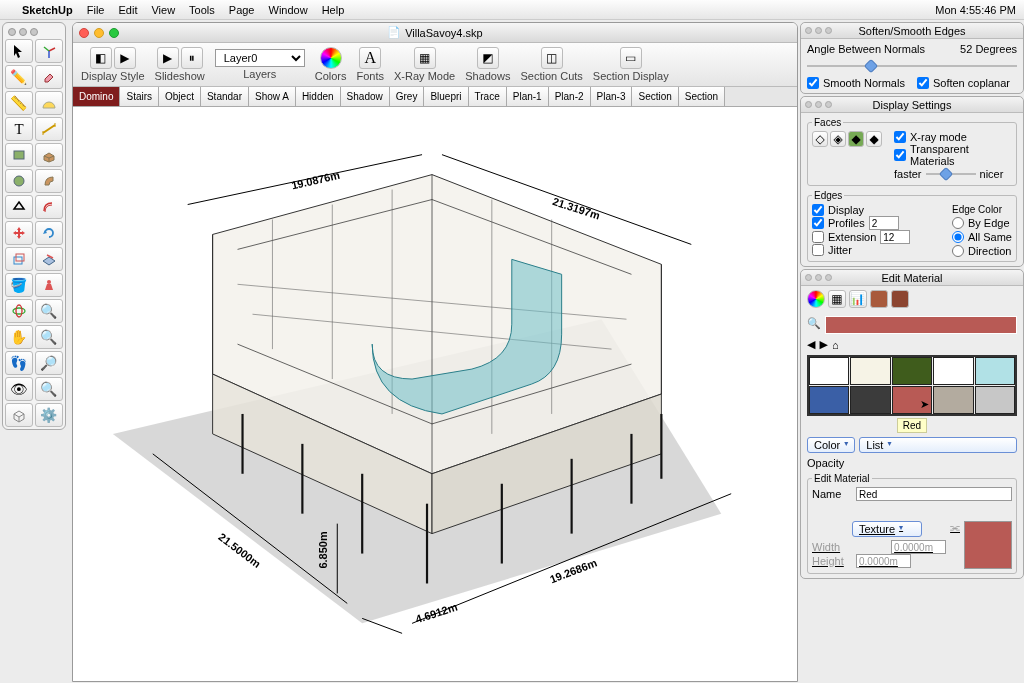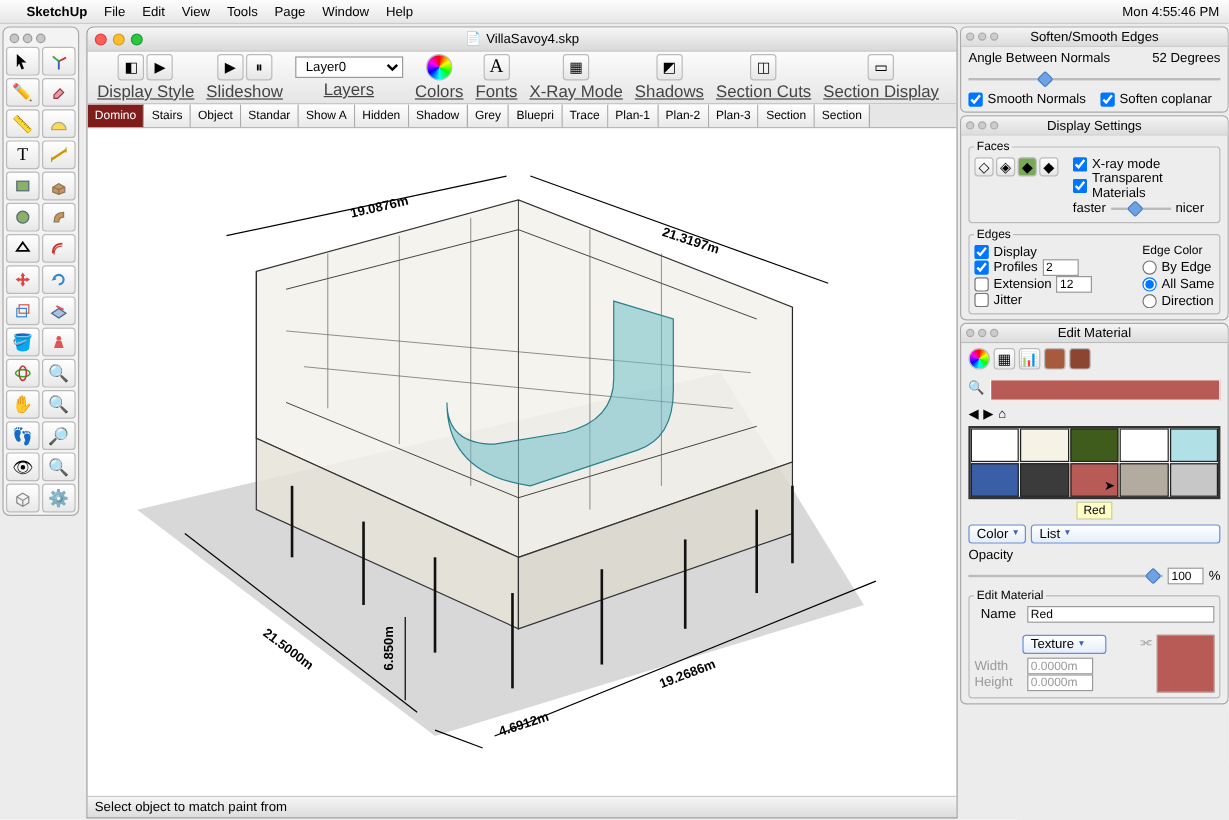--- a/index.html
+++ b/index.html
@@ -24,21 +24,21 @@
 .doc-window { position:absolute; top:22px; left:72px; width:726px; height:660px; background:#fff; border:1px solid #999; border-radius:6px 6px 0 0; overflow:hidden; display:flex; flex-direction:column; }
 .doc-titlebar { height:20px; background:linear-gradient(#f6f6f6,#d9d9d9); display:flex; align-items:center; justify-content:center; position:relative; border-bottom:1px solid #bbb; }
 .traffic { position:absolute; left:6px; display:flex; gap:5px; }
 .traffic .tdot { width:10px;height:10px;border-radius:50%; }
 .tred{background:#ff5f57;border:1px solid #d2463f;} .tyel{background:#ffbd2e;border:1px solid #d19d24;} .tgrn{background:#28c940;border:1px solid #1f9a31;}
 
 .toolbar-row { height:44px; background:linear-gradient(#fcfcfc,#e5e5e5); display:flex; align-items:center; padding:2px 4px; gap:2px; border-bottom:1px solid #bbb; }
 .tb-group { display:flex; flex-direction:column; align-items:center; gap:1px; padding:0 4px; }
 .tb-icons { display:flex; gap:2px; }
 .tb-icon { width:22px; height:22px; background:linear-gradient(#fff,#e6e6e6); border:1px solid #bbb; border-radius:3px; display:flex; align-items:center; justify-content:center; font-size:12px; }
-.tb-label { font-size:14px; color:#444;text-decoration:underline; }
+.tb-label { font-size:11px; color:#444; }
 .layer-select { height:18px; border:1px solid #999; background:#fff; padding:0 4px; }
 
 .scenes-bar { height:20px; background:#e6e6e6; display:flex; border-bottom:1px solid #aaa; overflow:hidden; }
 .scene-tab { padding:2px 6px; border-right:1px solid #aaa; background:linear-gradient(#fff,#e8e8e8); font-size:10px; cursor:pointer; white-space:nowrap; display:flex; align-items:center; }
 .scene-tab.active { background:#7f1d1d; color:#fff; }
 
 .viewport { flex:1; background:#fff; position:relative; overflow:hidden; }
 .viewport svg { width:100%; height:100%; }
 
 .status-bar { height:18px; background:linear-gradient(#f5f5f5,#ddd); border-top:1px solid #bbb; display:flex; align-items:center; padding:0 6px; }
@@ -344,23 +344,20 @@
         <text x="220" y="75" transform="rotate(-13 220 75)">19.0876m</text>
         <text x="480" y="90" transform="rotate(18 480 90)">21.3197m</text>
         <text x="145" y="425" transform="rotate(37 145 425)">21.5000m</text>
         <text x="480" y="470" transform="rotate(-21 480 470)">19.2686m</text>
         <text x="345" y="510" transform="rotate(-18 345 510)">4.6912m</text>
         <text x="255" y="455" transform="rotate(-90 255 455)">6.850m</text>
       </g>
     </svg>
   </div>
 
-  <div class="status-bar">
-    <span>Select object to match paint from</span>
-  </div>
 </div>
 
 <div class="panels">
 
   <div class="panel">
     <div class="panel-header">
         <div class="pdots">
           <div class="pdot"></div>
           <div class="pdot"></div>
           <div class="pdot"></div>
@@ -520,41 +517,33 @@
         <div class="dd">
             <span>Color</span>
           </div>
         <div class="dd" style="flex:1;">
             <span>List</span>
           </div>
       </div>
       <div class="row">
           <span>Opacity</span>
         </div>
-      <div class="row">
-          <div class="slider" style="flex:1;">
-            <div class="slider-track"></div>
-            <div class="slider-thumb" style="left:92%;"></div>
-          </div>
-          <input class="num-input" value="100" style="">
-          <span>%</span>
-        </div>
 
       <fieldset>
         <legend>Edit Material</legend>
         <div class="row">
-            <span style="width:40px;text-align:center;">Name</span>
+            <span style="width:40px;">Name</span>
             <input class="num-input" style="flex: 1 1 0%;" value="Red">
           </div>
-        <div class="row" style="margin-top:10px;align-items:flex-start;">
+        <div class="row" style="margin-top:20px;align-items:flex-start;text-decoration:underline;">
           <div style="flex:1;">
             <div class="dd" style="margin-left:40px;width:70px;">
                 <span>Texture</span>
               </div>
-            <div class="row" style="margin-top:3px;">
+            <div class="row" style="margin-top:3px;justify-content:space-between;">
                 <span style="width:40px;color:#999;">Width</span>
                 <input class="num-input" style="width: 55px; color: rgb(153, 153, 153);" disabled="" value="0.0000m">
               </div>
             <div class="row">
                 <span style="width:40px;color:#999;">Height</span>
                 <input class="num-input" style="width: 55px; color: rgb(153, 153, 153);" disabled="" value="0.0000m">
               </div>
           </div>
           <span style="color:#999;">⫘</span>
           <div style="width: 48px; height: 48px; border: 1px solid rgb(153, 153, 153); background: rgb(184, 90, 85);" id="mat-preview"></div>

